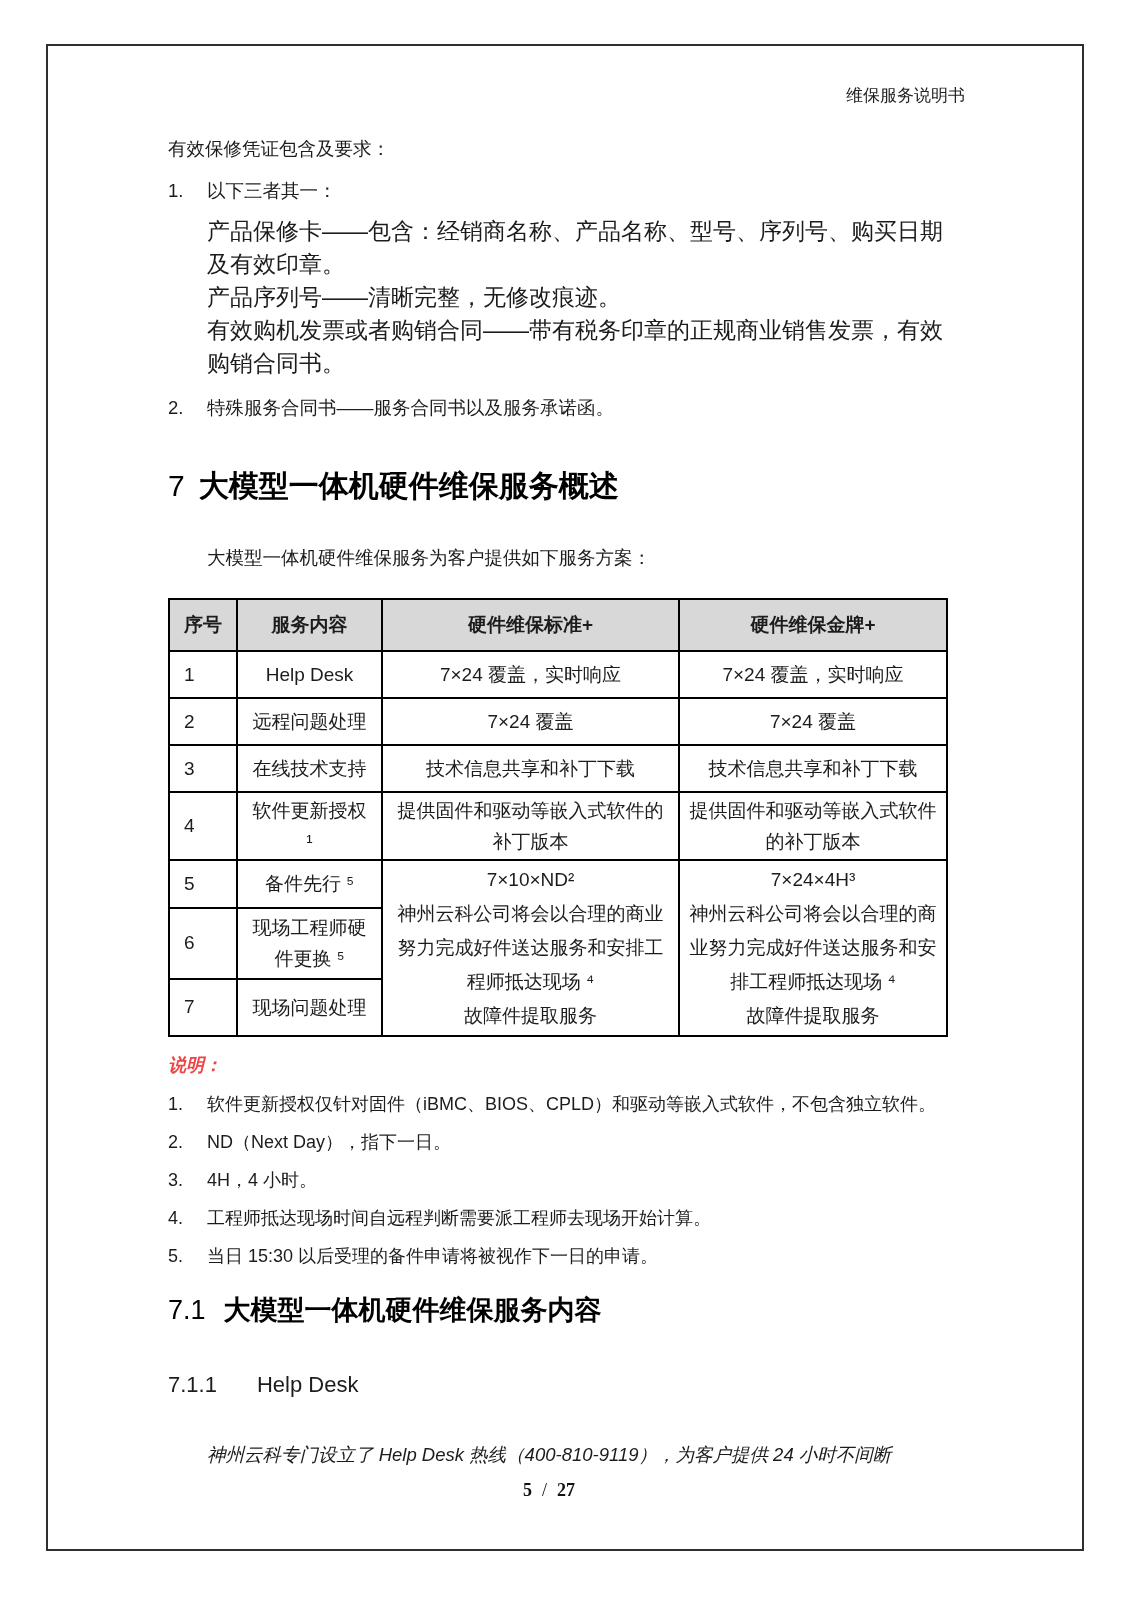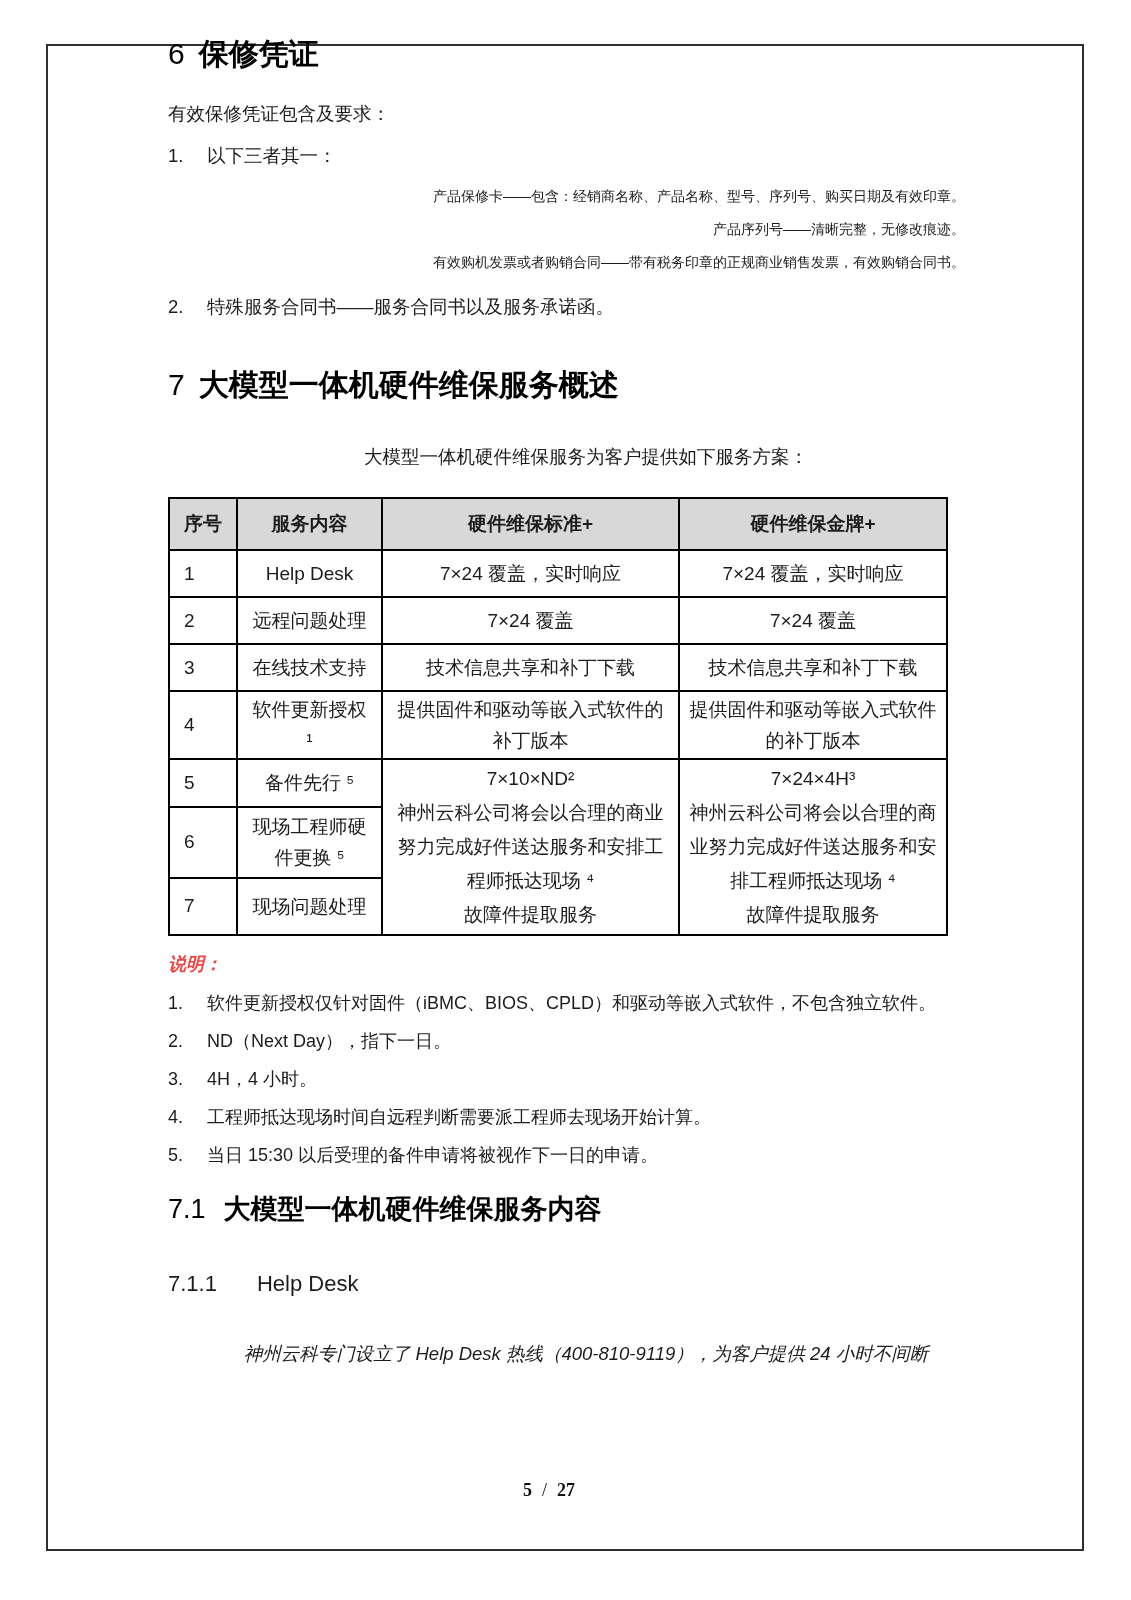--- a/index.html
+++ b/index.html
@@ -29,28 +29,28 @@
 
   h1.sec {
     margin:36px 0 0 0;
     font-size:30px; line-height:36px;
     font-weight:700; color:#000;
   }
   h1.sec .sec-num { font-weight:400; margin-right:14px; }
   h1.sec.s7 { margin-top:48px; }
 
   .body-text { margin:30px 0 0 0; font-size:18.5px; line-height:24px; color:#1c1c1c; }
-  .indent { margin-left:39px;text-align:center; }
+  .indent { margin-left:39px; }
 
   .list-item { display:flex; margin-top:18px; font-size:18.5px; line-height:24px; }
   .list-item.second { margin-top:16px; }
   .li-num { width:39px; flex:0 0 39px; }
 
   .detail-block { margin:12px 0 0 39px; }
-  .detail-line { font-size:14px; line-height:33px;text-align:right; }
+  .detail-line { font-size:23px; line-height:33px; }
 
   .intro2 { margin-top:42px; }
 
   table.svc {
     margin-top:28px;
     border-collapse:collapse;
     width:778px;
     table-layout:fixed;
     padding-left:44px;
   }
@@ -92,24 +92,22 @@
   .footer .sep { margin:0 10px; font-weight:400; }
 </style>
 </head>
 <body>
 
 <div class="page">
   <div class="page-border"></div>
 
   <div class="content">
 
-
-    <h1 class="sec">
-      <span class="sec-num">6</span><span>保修凭证</span>
-    </h1>
+    <div class="doc-header">维保服务说明书</div>
+
 
     <p class="body-text">有效保修凭证包含及要求：</p>
 
     <div class="list-item">
       <span class="li-num">1.</span>
       <span>以下三者其一：</span>
     </div>
 
     <div class="detail-block" id="detailBlock">
         <div class="detail-line">产品保修卡——包含：经销商名称、产品名称、型号、序列号、购买日期及有效印章。</div>

